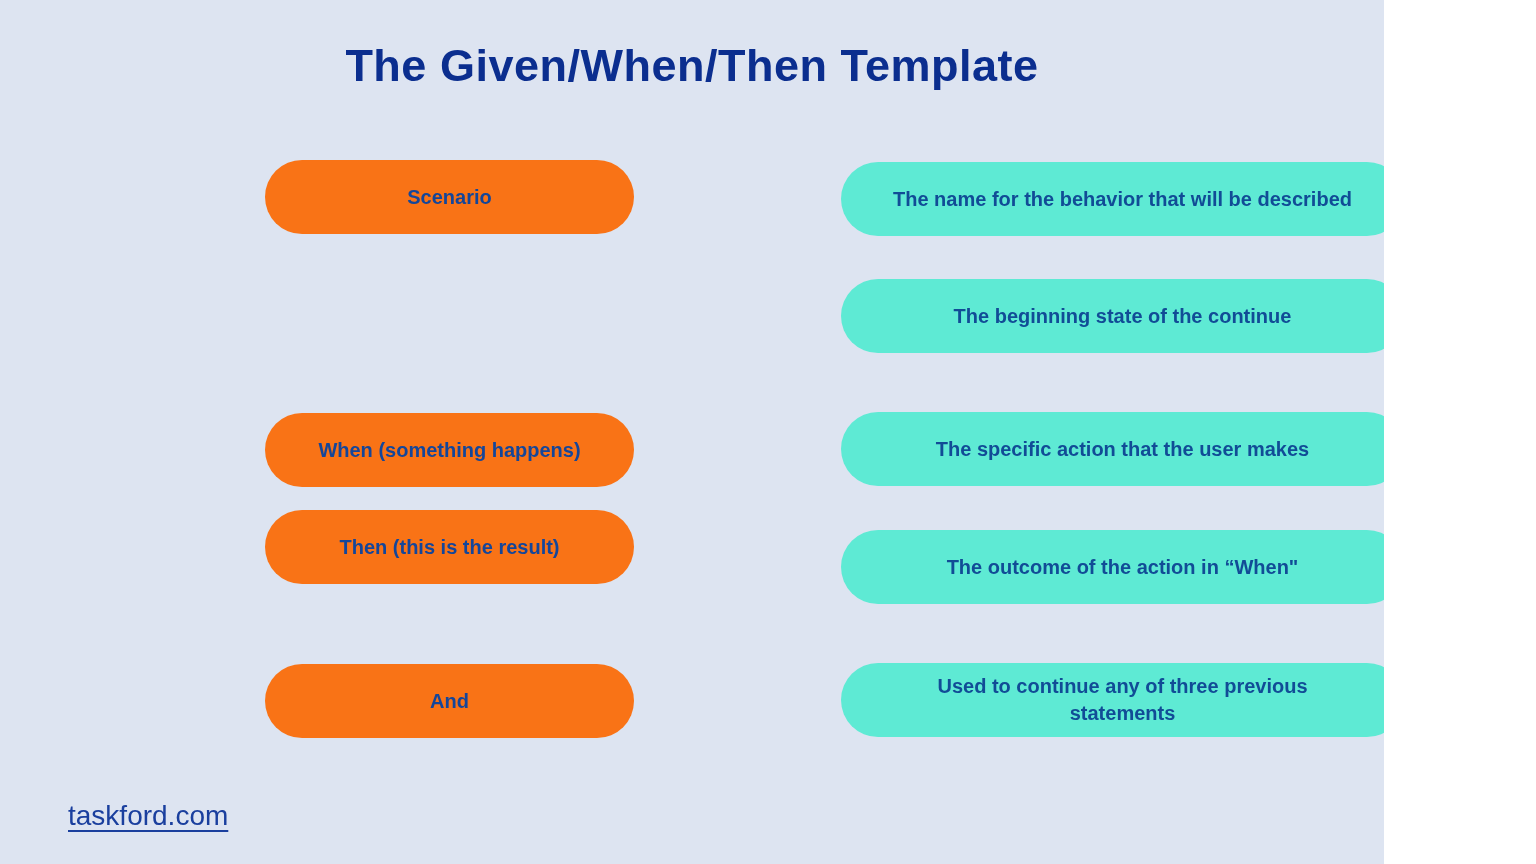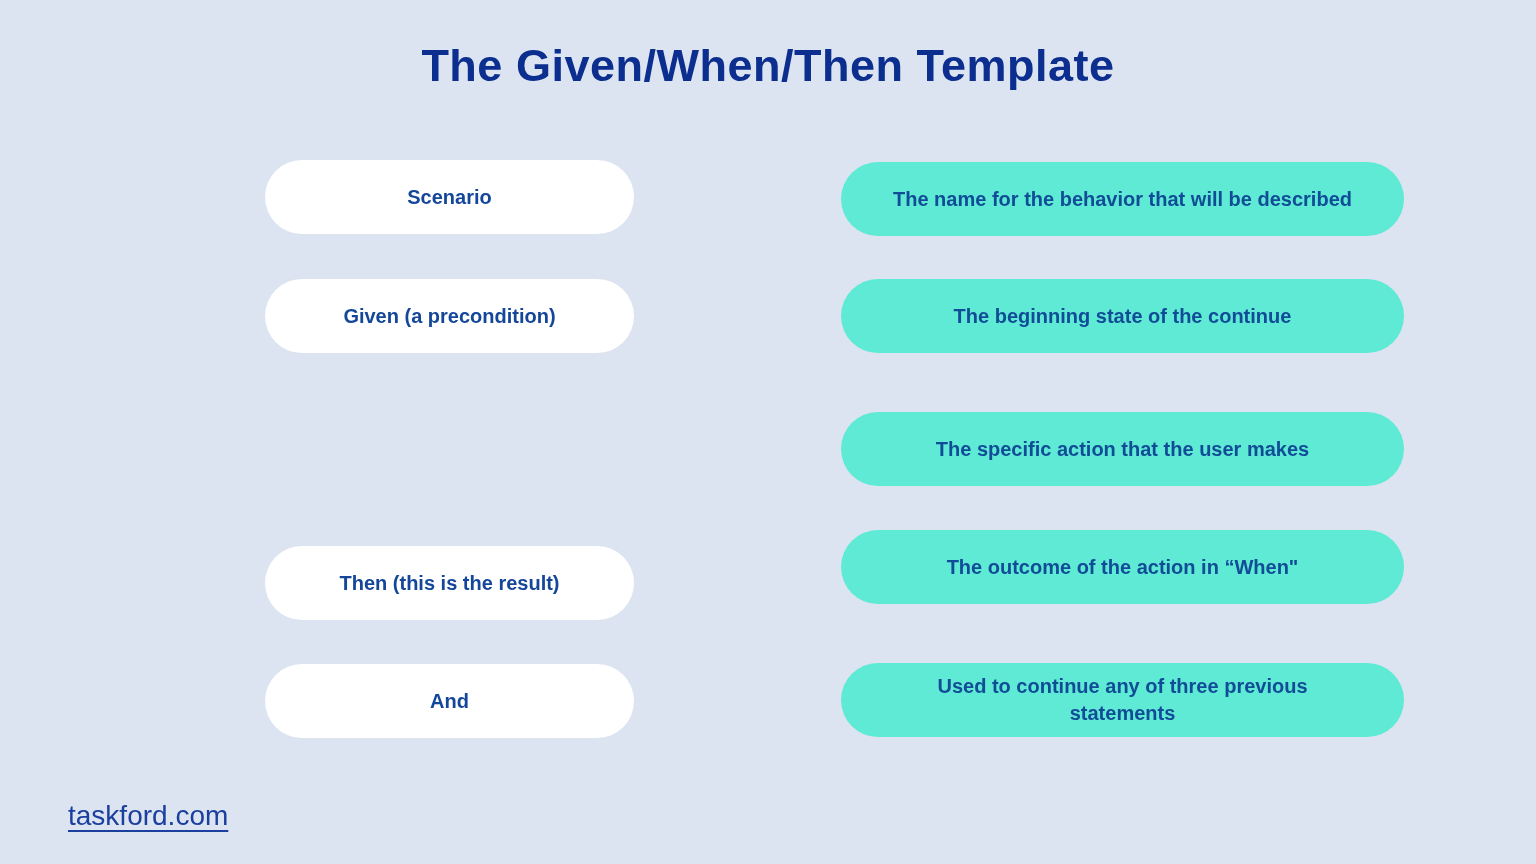--- a/index.html
+++ b/index.html
@@ -2,21 +2,21 @@
 <html><head>
 <meta charset="utf-8">
 <style>
   html, body {
     margin: 0;
     padding: 0;
     font-family: "Liberation Sans", sans-serif;
   }
   .canvas {
     position: relative;
-    width: 1536px;
+    width: 1384px;
     height: 864px;
     background: #dde4f1;
     overflow: hidden;
   }
   .page-title {
     position: absolute;
     top: 40px;
     left: 0;
     width: 100%;
     text-align: center;
@@ -36,21 +36,21 @@
     text-align: center;
     font-weight: 700;
     font-size: 20px;
     line-height: 1.35;
     box-sizing: border-box;
     padding: 0 34px;
   }
   .pill-left {
     left: 265px;
     width: 369px;
-    background: #ffffff;
+    background: #f97316;
     color: #14469a;
   }
   .pill-right {
     left: 841px;
     width: 563px;
     background: #5eead4;
     color: #114c96;
   }
   .footer-link {
     position: absolute;
@@ -70,32 +70,32 @@
 
   <h1 class="page-title">The Given/When/Then Template</h1>
 
   <div class="pill pill-left" style="top:160px">
     <span>Scenario</span>
   </div>
   <div class="pill pill-right" style="top:162px">
     <span>The name for the behavior that will be described</span>
   </div>
 
-  <div class="pill pill-left" style="top:279px">
-    <span>Given (a precondition)</span>
-  </div>
   <div class="pill pill-right" style="top:279px">
     <span>The beginning state of the continue</span>
   </div>
 
+  <div class="pill pill-left" style="top:413px">
+    <span>When (something happens)</span>
+  </div>
   <div class="pill pill-right" style="top:412px">
     <span>The specific action that the user makes</span>
   </div>
 
-  <div class="pill pill-left" style="top:546px">
+  <div class="pill pill-left" style="top:510px">
     <span>Then (this is the result)</span>
   </div>
   <div class="pill pill-right" style="top:530px">
     <span>The outcome of the action in “When"</span>
   </div>
 
   <div class="pill pill-right" style="top:663px; padding:0 70px;">
     <span>Used to continue any of three previous statements</span>
   </div>
   <div class="pill pill-left" style="top:664px">

